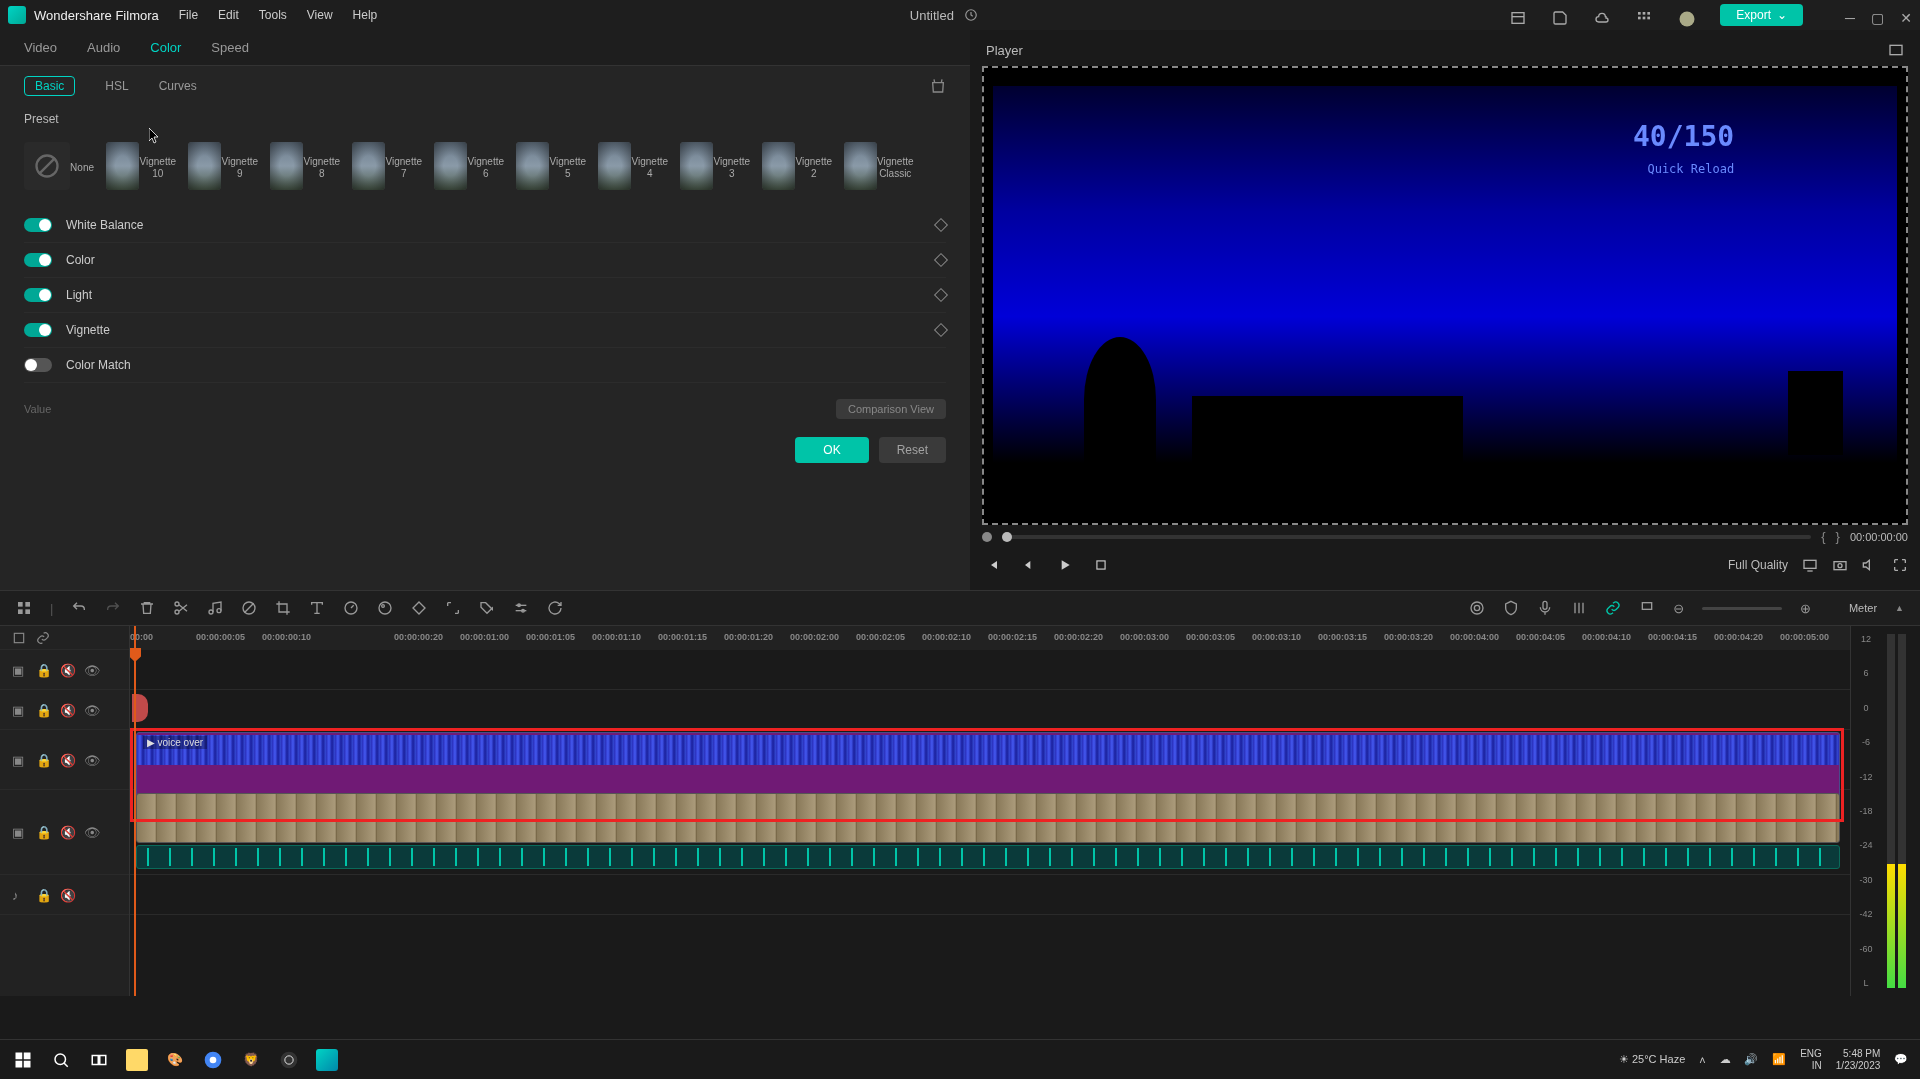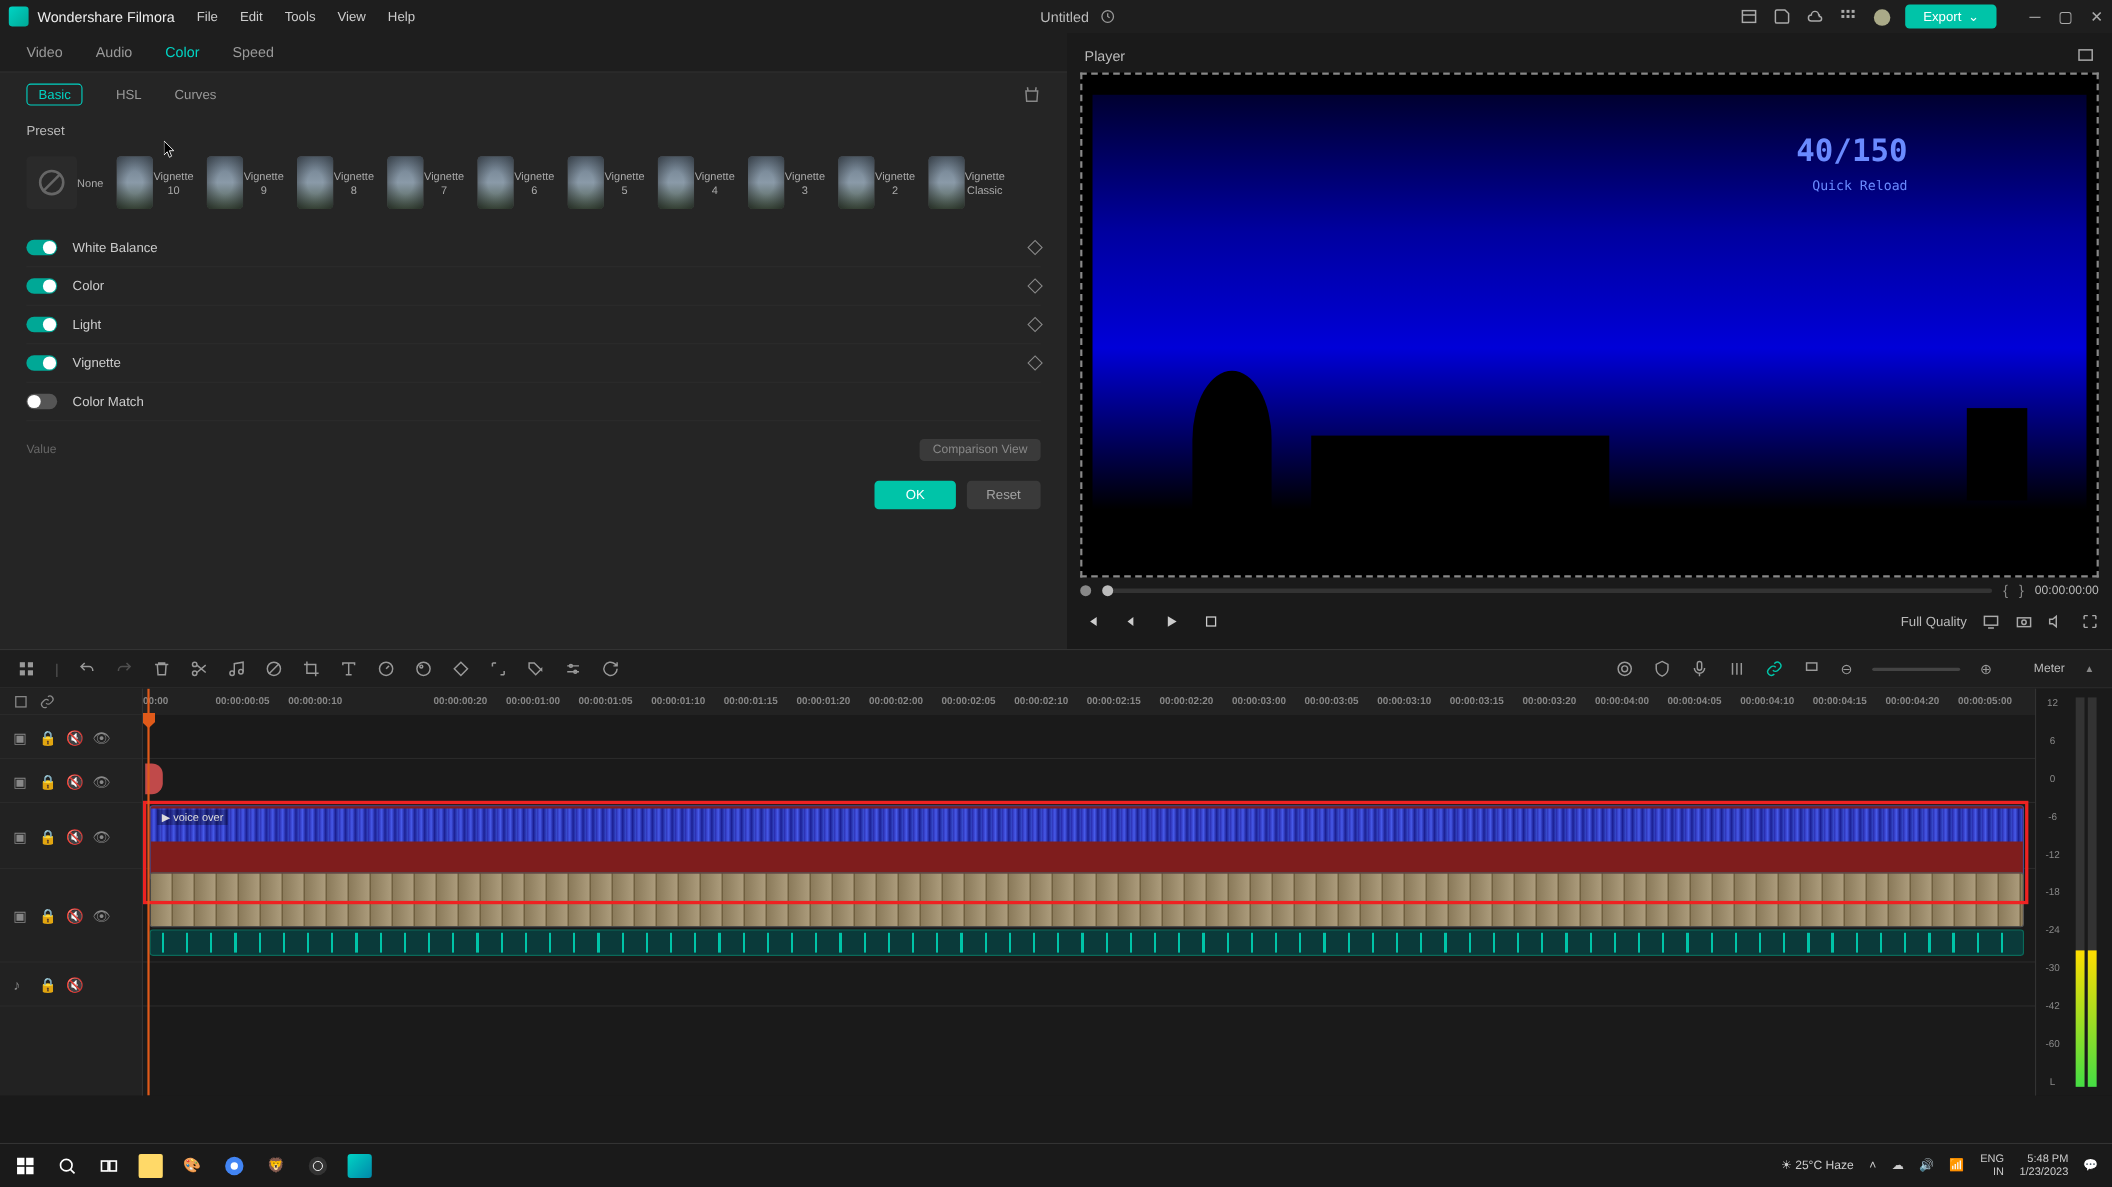--- a/index.html
+++ b/index.html
@@ -5,21 +5,21 @@
 * { margin: 0; padding: 0; box-sizing: border-box; font-family: 'Segoe UI', Arial, sans-serif; }
 body { background: #1a1a1a; color: #ccc; overflow: hidden; width: 1920px; height: 1079px; position: relative; font-size: 13px; }
 
 
 .titlebar { height: 30px; background: #1e1e1e; display: flex; align-items: center; padding: 0 8px; }
 .titlebar .logo { width: 18px; height: 18px; background: linear-gradient(135deg, #00d4c4, #00a896); border-radius: 3px; margin-right: 8px; }
 .titlebar .app-name { color: #eee; font-size: 13px; margin-right: 20px; }
 .titlebar .menus { display: flex; gap: 20px; }
 .titlebar .menus span { color: #ccc; font-size: 12px; cursor: pointer; }
 .titlebar .center { flex: 1; display: flex; justify-content: center; align-items: center; gap: 10px; color: #bbb; font-size: 13px; }
-.titlebar .right-icons { display: flex; gap: 14px; align-items: center; }
+.titlebar .right-icons { display: flex; gap: 26px; align-items: flex-end; }
 .titlebar .right-icons .icon { width: 16px; height: 16px; color: #aaa; }
 .export-btn { background: #00c4a8; color: #fff; padding: 4px 16px; border-radius: 4px; font-size: 12px; display: flex; align-items: center; gap: 6px; }
 .win-controls { display: flex; gap: 16px; margin-left: 16px; }
 .win-controls span { color: #aaa; font-size: 14px; }
 
 
 .main-row { display: flex; height: 560px; }
 .left-panel { width: 970px; background: #252525; display: flex; flex-direction: column; position: relative; }
 .right-panel { flex: 1; background: #1a1a1a; display: flex; flex-direction: column; padding: 8px 12px; }
 
@@ -98,21 +98,21 @@
 .ruler { height: 24px; background: #222; display: flex; align-items: center; font-size: 9px; color: #888; position: relative; overflow: hidden; font-weight: bold; }
 .ruler-tick { position: absolute; top: 6px; font-size: 9px; }
 .playhead { position: absolute; left: 4px; top: 0; bottom: 0; width: 2px; background: #e05a1a; z-index: 50; }
 .playhead::before { content: ''; position: absolute; top: 22px; left: -5px; width: 12px; height: 14px; background: #e05a1a; clip-path: polygon(0 0, 100% 0, 100% 60%, 50% 100%, 0 60%); }
 .track-lane { height: 40px; border-bottom: 1px solid #2a2a2a; position: relative; }
 .track-lane.tall { height: 60px; }
 .track-lane.tall2 { height: 85px; }
 
 .red-annot { position: absolute; border: 3px solid #e22; pointer-events: none; z-index: 40; }
 
-.clip-voice { position: absolute; left: 6px; right: 10px; top: 2px; height: 68px; background: #7f1d1d; border: 1px solid #4a4a8a; border-radius: 3px; overflow: hidden; }
+.clip-voice { position: absolute; left: 6px; right: 10px; top: 2px; height: 68px; background: #701a75; border: 1px solid #4a4a8a; border-radius: 3px; overflow: hidden; }
 .clip-voice-label { position: absolute; left: 6px; top: 3px; font-size: 10px; color: #ddd; background: rgba(0,0,0,0.3); padding: 1px 4px; }
 .clip-voice-wave { position: absolute; left: 0; right: 0; top: 2px; height: 30px; background: repeating-linear-gradient(90deg, #2030c0 0px, #4060ff 3px, #1020a0 6px, #3050e0 9px); opacity: 0.9; }
 .clip-video { position: absolute; left: 6px; right: 10px; top: 3px; height: 50px; background: repeating-linear-gradient(90deg, #8a7a5a 0, #aa9a7a 18px, #6a5a3a 20px); border: 1px solid #555; border-radius: 3px; }
 .clip-audio { position: absolute; left: 6px; right: 10px; top: 55px; height: 24px; background: #0a3a3a; border: 1px solid #0a6a5a; border-radius: 3px; }
 .clip-audio-wave { position: absolute; inset: 2px; background: repeating-linear-gradient(90deg, transparent 0, transparent 8px, #00c4a8 8px, #00c4a8 10px, transparent 10px, transparent 22px); }
 
 .sticker-clip { position: absolute; left: 2px; top: 4px; width: 16px; height: 28px; background: #c04a4a; border-radius: 0 10px 10px 0; }
 
 .meter-panel { width: 70px; background: #1a1a1a; border-left: 1px solid #333; display: flex; }
 .db-ticks { width: 30px; display: flex; flex-direction: column; justify-content: space-between; padding: 8px 4px; font-size: 9px; color: #888; text-align: right; align-items: center; }

